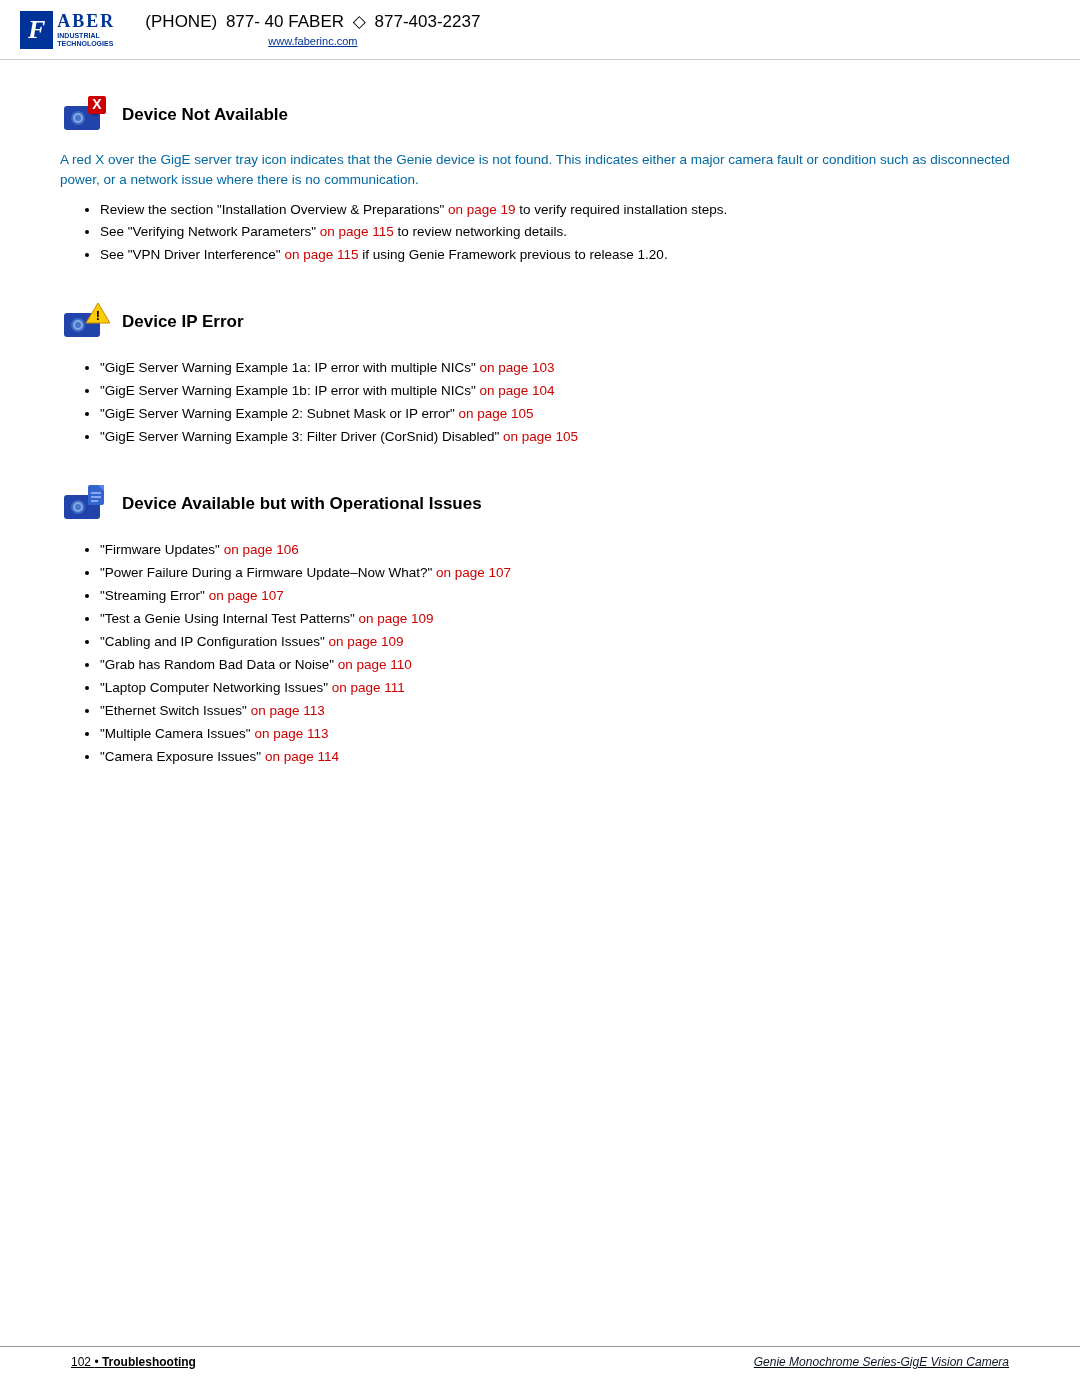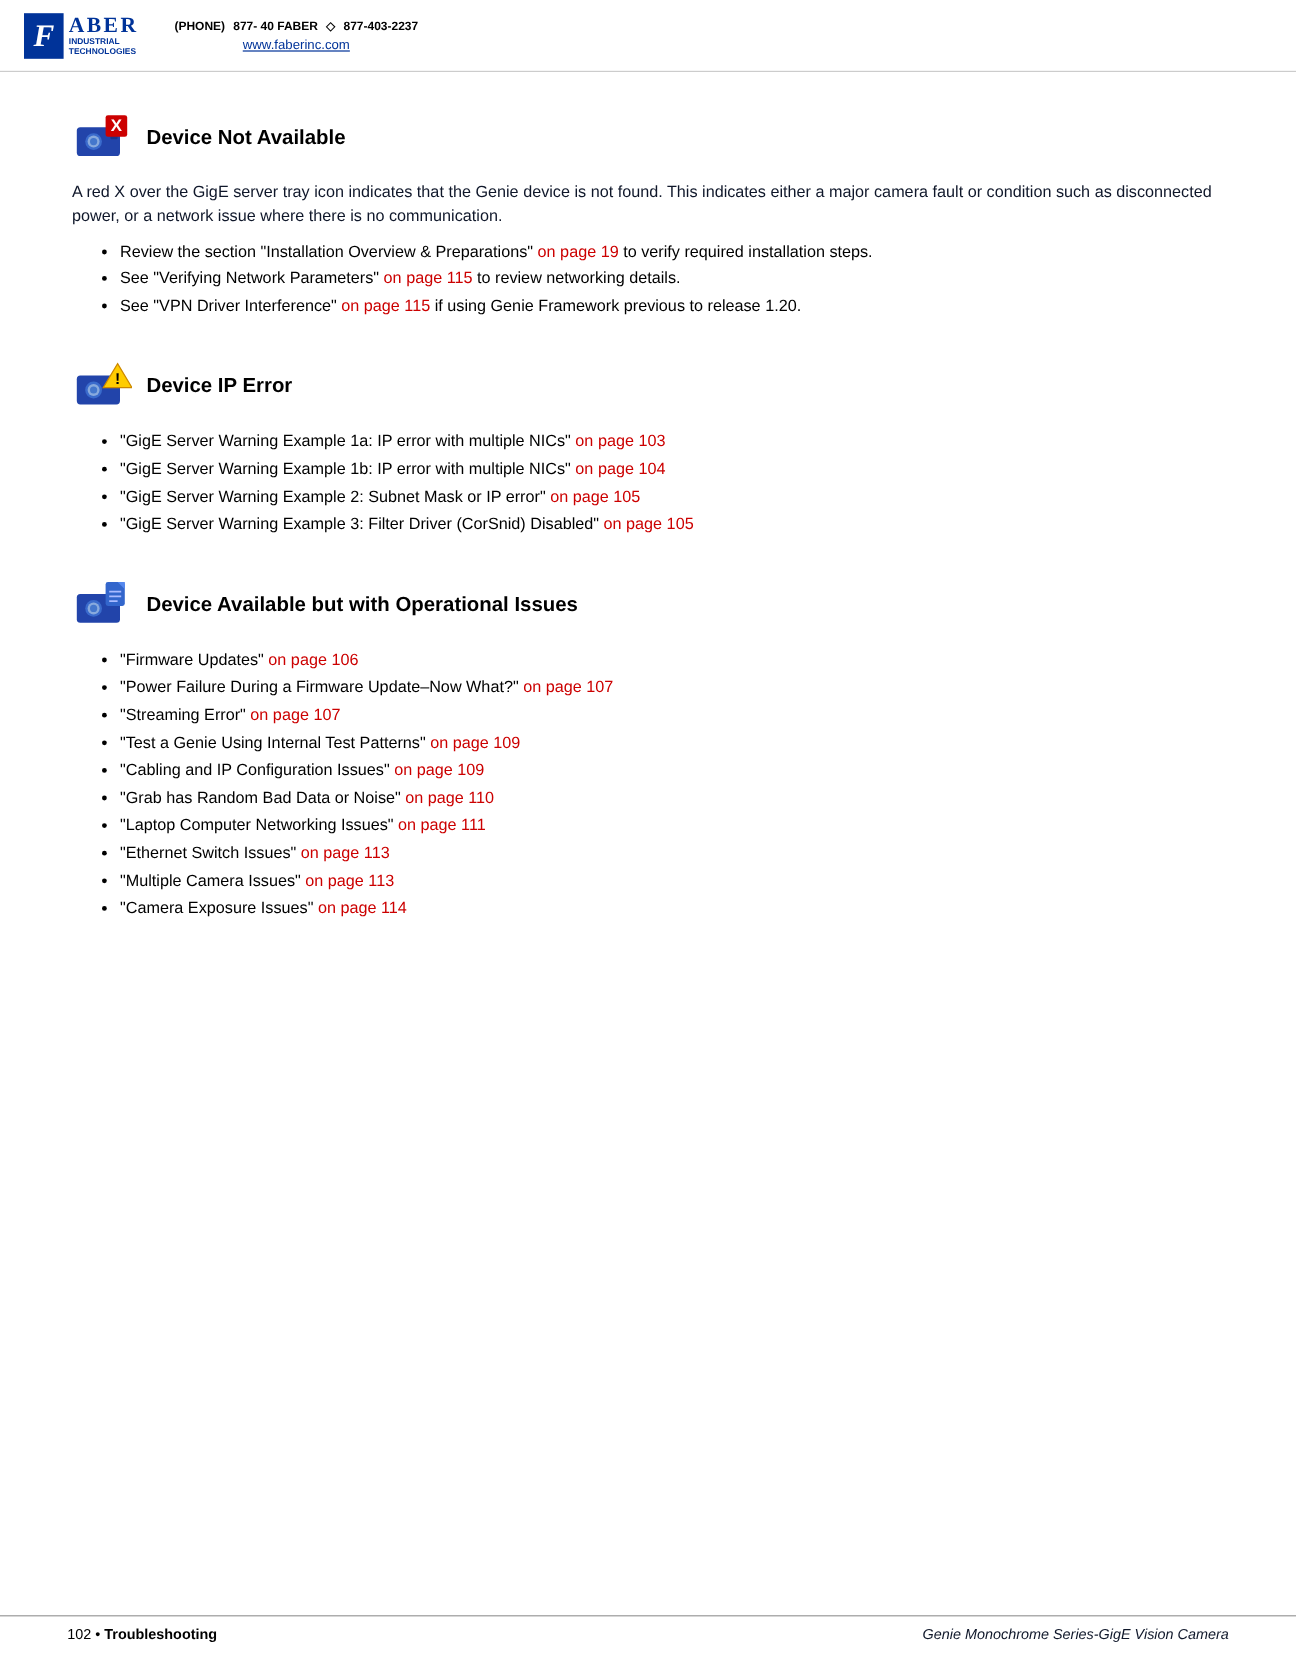--- a/index.html
+++ b/index.html
@@ -34,22 +34,22 @@
     .logo-f {
       font-size: 26px;
       font-style: italic;
       font-family: serif;
     }
     .header-contact {
       margin-left: 20px;
       text-align: center;
     }
     .header-phone {
-      font-size: 10px;
-      font-weight: bold;
+      font-size: 17px;
+      font-weight: normal;
       color: #000;
     }
     .header-website {
       font-size: 11px;
       color: #003399;
       text-decoration: underline;
     }
 
     
     .main-content {
@@ -77,21 +77,21 @@
       font-size: 17px;
       font-weight: bold;
       color: #000;
     }
 
     
     .body-text {
       font-size: 13.5px;
       line-height: 1.5;
       margin-bottom: 8px;
-      color: #0f172a;
+      color: #0369a1;
     }
 
     
     .bullet-list {
       list-style: disc;
       margin-left: 40px;
       margin-top: 6px;
     }
     .bullet-list li {
       font-size: 13.5px;
@@ -104,25 +104,26 @@
       color: #cc0000;
       text-decoration: none;
     }
 
     
     .footer {
       position: absolute;
       bottom: 20px;
       left: 0;
       right: 0;
-      padding: 8px 56px;
+      padding: 8px 71px;
       border-top: 1px solid #999;
       display: flex;
       justify-content: space-between;
       align-items: center;
+      text-decoration: underline;
     }
     .footer-left {
       font-size: 12px;
       color: #000;
     }
     .footer-right {
       font-size: 12px;
       color: #0f172a;
       font-style: italic;
     }

